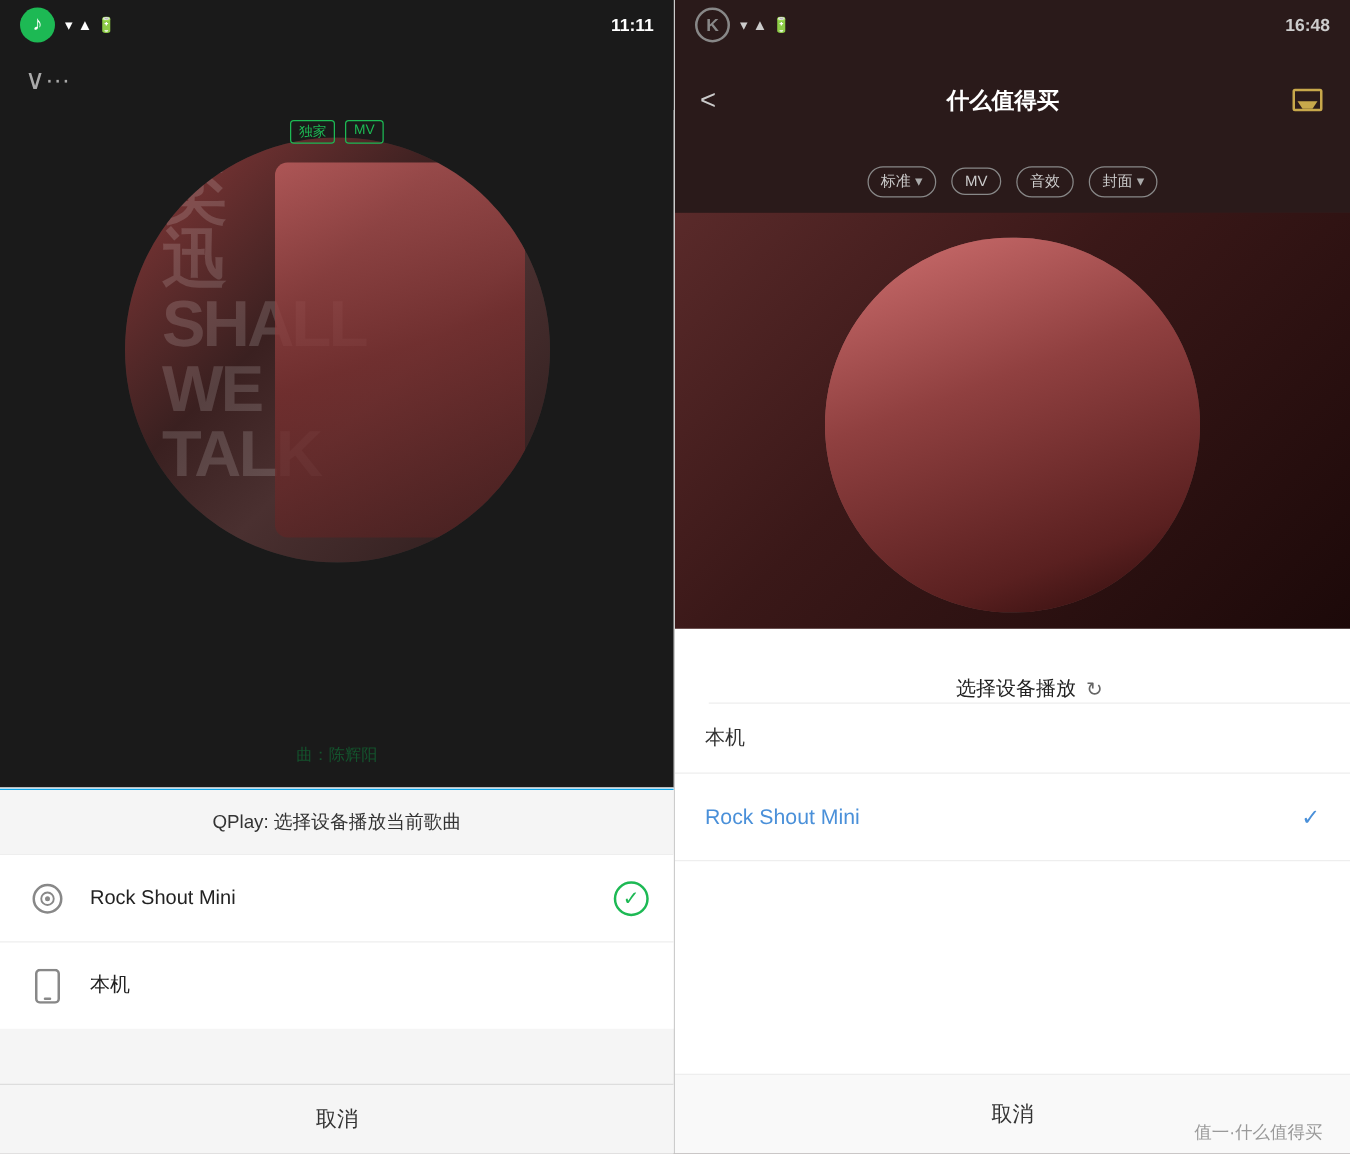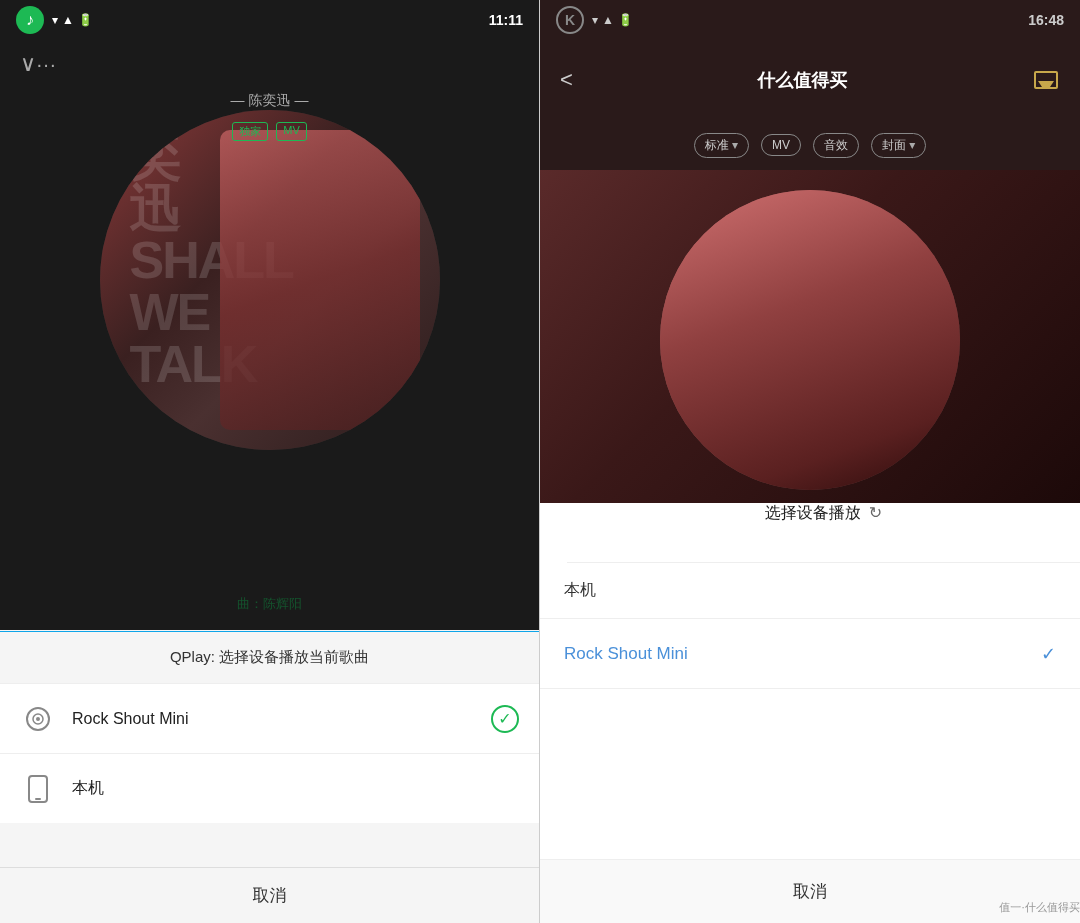--- a/index.html
+++ b/index.html
@@ -312,21 +312,21 @@
     
     .right-panel {
       position: absolute;
       bottom: 0; left: 0; right: 0;
       height: 420px;
       background: #fff;
       z-index: 20;
     }
     .right-panel-header {
       height: 60px;
-      display: flex; align-items: flex-start; justify-content: center;
+      display: flex; align-items: flex-end; justify-content: center;
       border-bottom: 1px solid #eee;
       font-size: 16px; color: #222;
       gap: 8px;
       margin-left: 27px;
     }
     .refresh-icon {
       font-size: 16px; color: #666; cursor: pointer;
     }
     .right-section-label {
       height: 56px;
@@ -358,22 +358,22 @@
       font-size: 17px; color: #333;
       cursor: pointer;
       background: #f9f9f9;
       margin-top: auto;
       border-top: 1px solid #eee;
     }
 
     
     .watermark {
       position: absolute;
-      bottom: 8px; right: 0;
-      font-size: 11px; color: #999;
+      bottom: 8px; right: 22px;
+      font-size: 14px; color: #999;
       z-index: 100;
     }
   </style>
 </head>
 <body>
 
 <div class="phone phone-left">
   <div class="left-bg"></div>
   <div class="left-bottom"></div>
 
@@ -385,23 +385,20 @@
       <span>🔋</span>
     </div>
     <span class="status-time">11:11</span>
   </div>
 
   <div class="nav-bar nav-bar-left">
     <span class="nav-down-btn">∨</span>
     <span class="nav-more-btn">···</span>
   </div>
 
-  <div style="text-align:center; color:#aaa; font-size:14px; position:relative; z-index:10; padding:4px 0;">
-    <span>— 陈奕迅 —</span>
-  </div>
 
   <div class="song-tags" style="justify-content:center;">
     <span class="song-tag-exclusive">独家</span>
     <span class="song-tag-mv">MV</span>
   </div>
 
   <div class="album-circle">
     <div class="album-circle-inner">
       <div class="album-text-overlay">陈<br>奕<br>迅<br>SHALL<br>WE<br>TALK</div>
       <div class="album-figure"></div>

